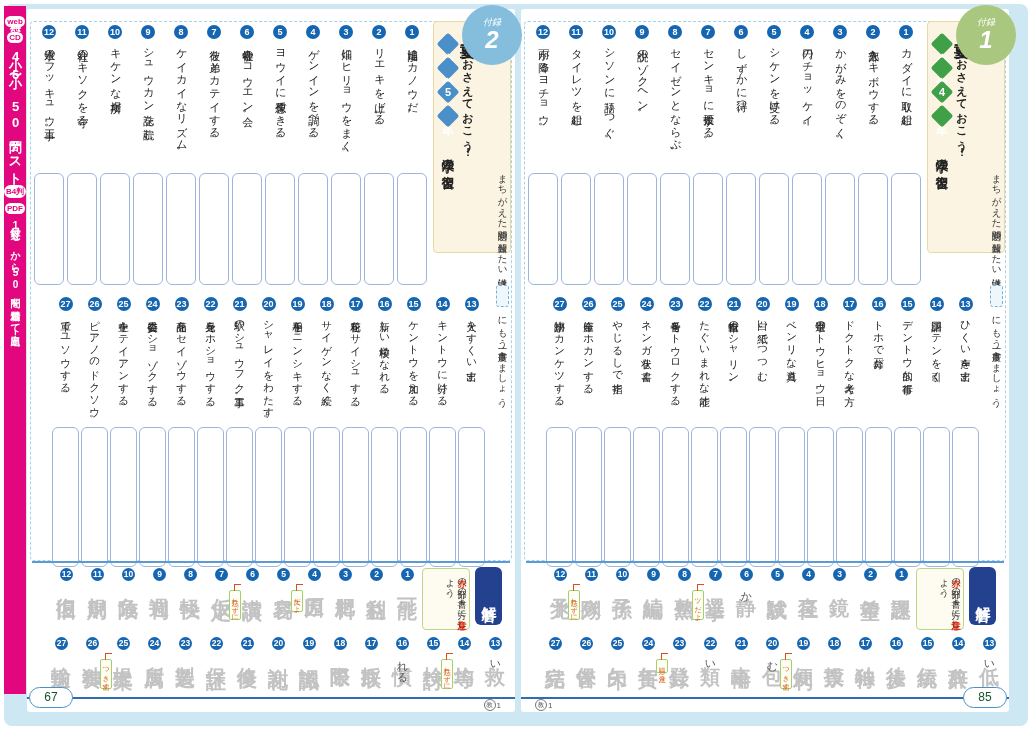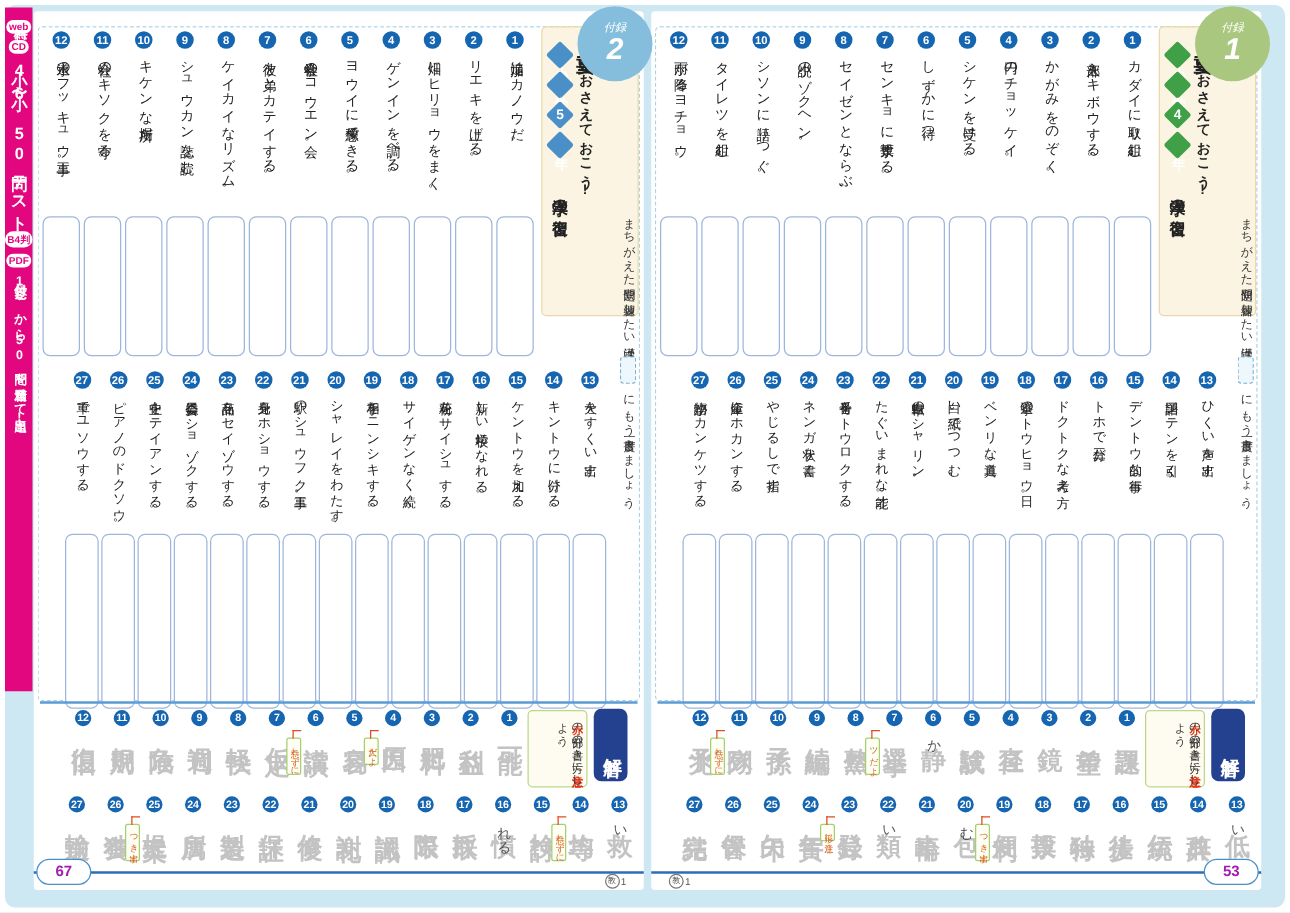--- a/index.html
+++ b/index.html
@@ -3,21 +3,21 @@
 <meta charset="utf-8">
 <style>
   html,body{margin:0;padding:0;}
   body{
     width:1032px;height:730px;position:relative;overflow:hidden;
     background:#ffffff;
     font-family:"Liberation Sans","DejaVu Sans",sans-serif;
   }
   .bg{position:absolute;inset:4px;background:#cde7f3;border-radius:8px;}
   
-  .banner{position:absolute;left:4px;top:6px;width:22px;height:547px;background:#e2077e;
+  .banner{position:absolute;left:4px;top:6px;width:22px;height:688px;background:#e2077e;
     display:flex;flex-direction:column;align-items:center;padding-top:5px;gap:5px;z-index:5;box-sizing:border-box;}
   .b-txt,.b-title,.b-sub{writing-mode:vertical-rl;text-orientation:upright;color:#fff;}
   .b-txt{font-size:11px;font-weight:bold;}
   .b-title{font-size:13px;font-weight:bold;letter-spacing:1px;}
   .b-sub{font-size:10px;font-weight:bold;letter-spacing:0.5px;}
   .b-badge{background:#fff;color:#e2077e;font-size:8px;font-weight:bold;border-radius:7px;padding:1px 2px;white-space:nowrap;}
   
   .page{position:absolute;top:9px;width:488px;height:703px;background:#fff;border-radius:3px;}
   .page--left{left:27px;}
   .page--right{left:521px;}
@@ -73,21 +73,21 @@
   .avtxt{writing-mode:vertical-rl;text-orientation:upright;line-height:1;}
   .akanji{font-size:20px;color:#c3c3c3;font-weight:600;font-family:"Liberation Serif","DejaVu Serif",serif;letter-spacing:2px;}
   .aokuri{font-size:11px;color:#555;}
   .tip{position:absolute;left:-9px;top:22px;border:1px solid #a6cf6e;background:#fdfff5;color:#d9621c;
     font-size:7px;writing-mode:vertical-rl;text-orientation:upright;padding:2px 1px;border-radius:2px;line-height:1.1;z-index:4;}
   .tip::before{content:"";position:absolute;top:-7px;left:4px;width:6px;height:6px;
     border-left:1.5px solid #e04b20;border-top:1.5px solid #e04b20;}
   
   .bottom-line{position:absolute;left:0;right:0;bottom:13px;height:2px;background:#2e6db4;}
   .pill{position:absolute;bottom:4px;width:42px;height:19px;background:#fff;border:1.5px solid #4a90c8;border-radius:11px;
-    color:#a21caf;font-weight:bold;font-size:12px;text-align:center;line-height:19px;z-index:3;}
+    color:#14532d;font-weight:normal;font-size:12px;text-align:center;line-height:19px;z-index:3;}
   .page--left .pill{left:2px;}
   .page--right .pill{right:2px;}
   .emark{position:absolute;bottom:1px;font-size:8px;color:#555;display:flex;align-items:center;gap:1px;}
   .page--left .emark{right:14px;}
   .page--right .emark{left:14px;}
   .emark .circ{display:inline-block;width:10px;height:10px;border:1px solid #777;border-radius:50%;
     font-size:6.5px;line-height:10px;text-align:center;}
 </style>
 </head>
 <body>
@@ -778,18 +778,18 @@
           <span class="anum">26</span>
           <span class="avtxt"><span class="akanji">保管</span></span>
         </div>
         <div class="ans">
           <span class="anum">27</span>
           <span class="avtxt"><span class="akanji">完結</span></span>
         </div>
       </div>
   </div>
   <div class="bottom-line"></div>
-  <div class="pill">53</div>
+  <div class="pill">85</div>
   <div class="emark">
     <span class="circ">教</span>
     <span>1</span>
   </div>
 </div>
 
 </body></html>

